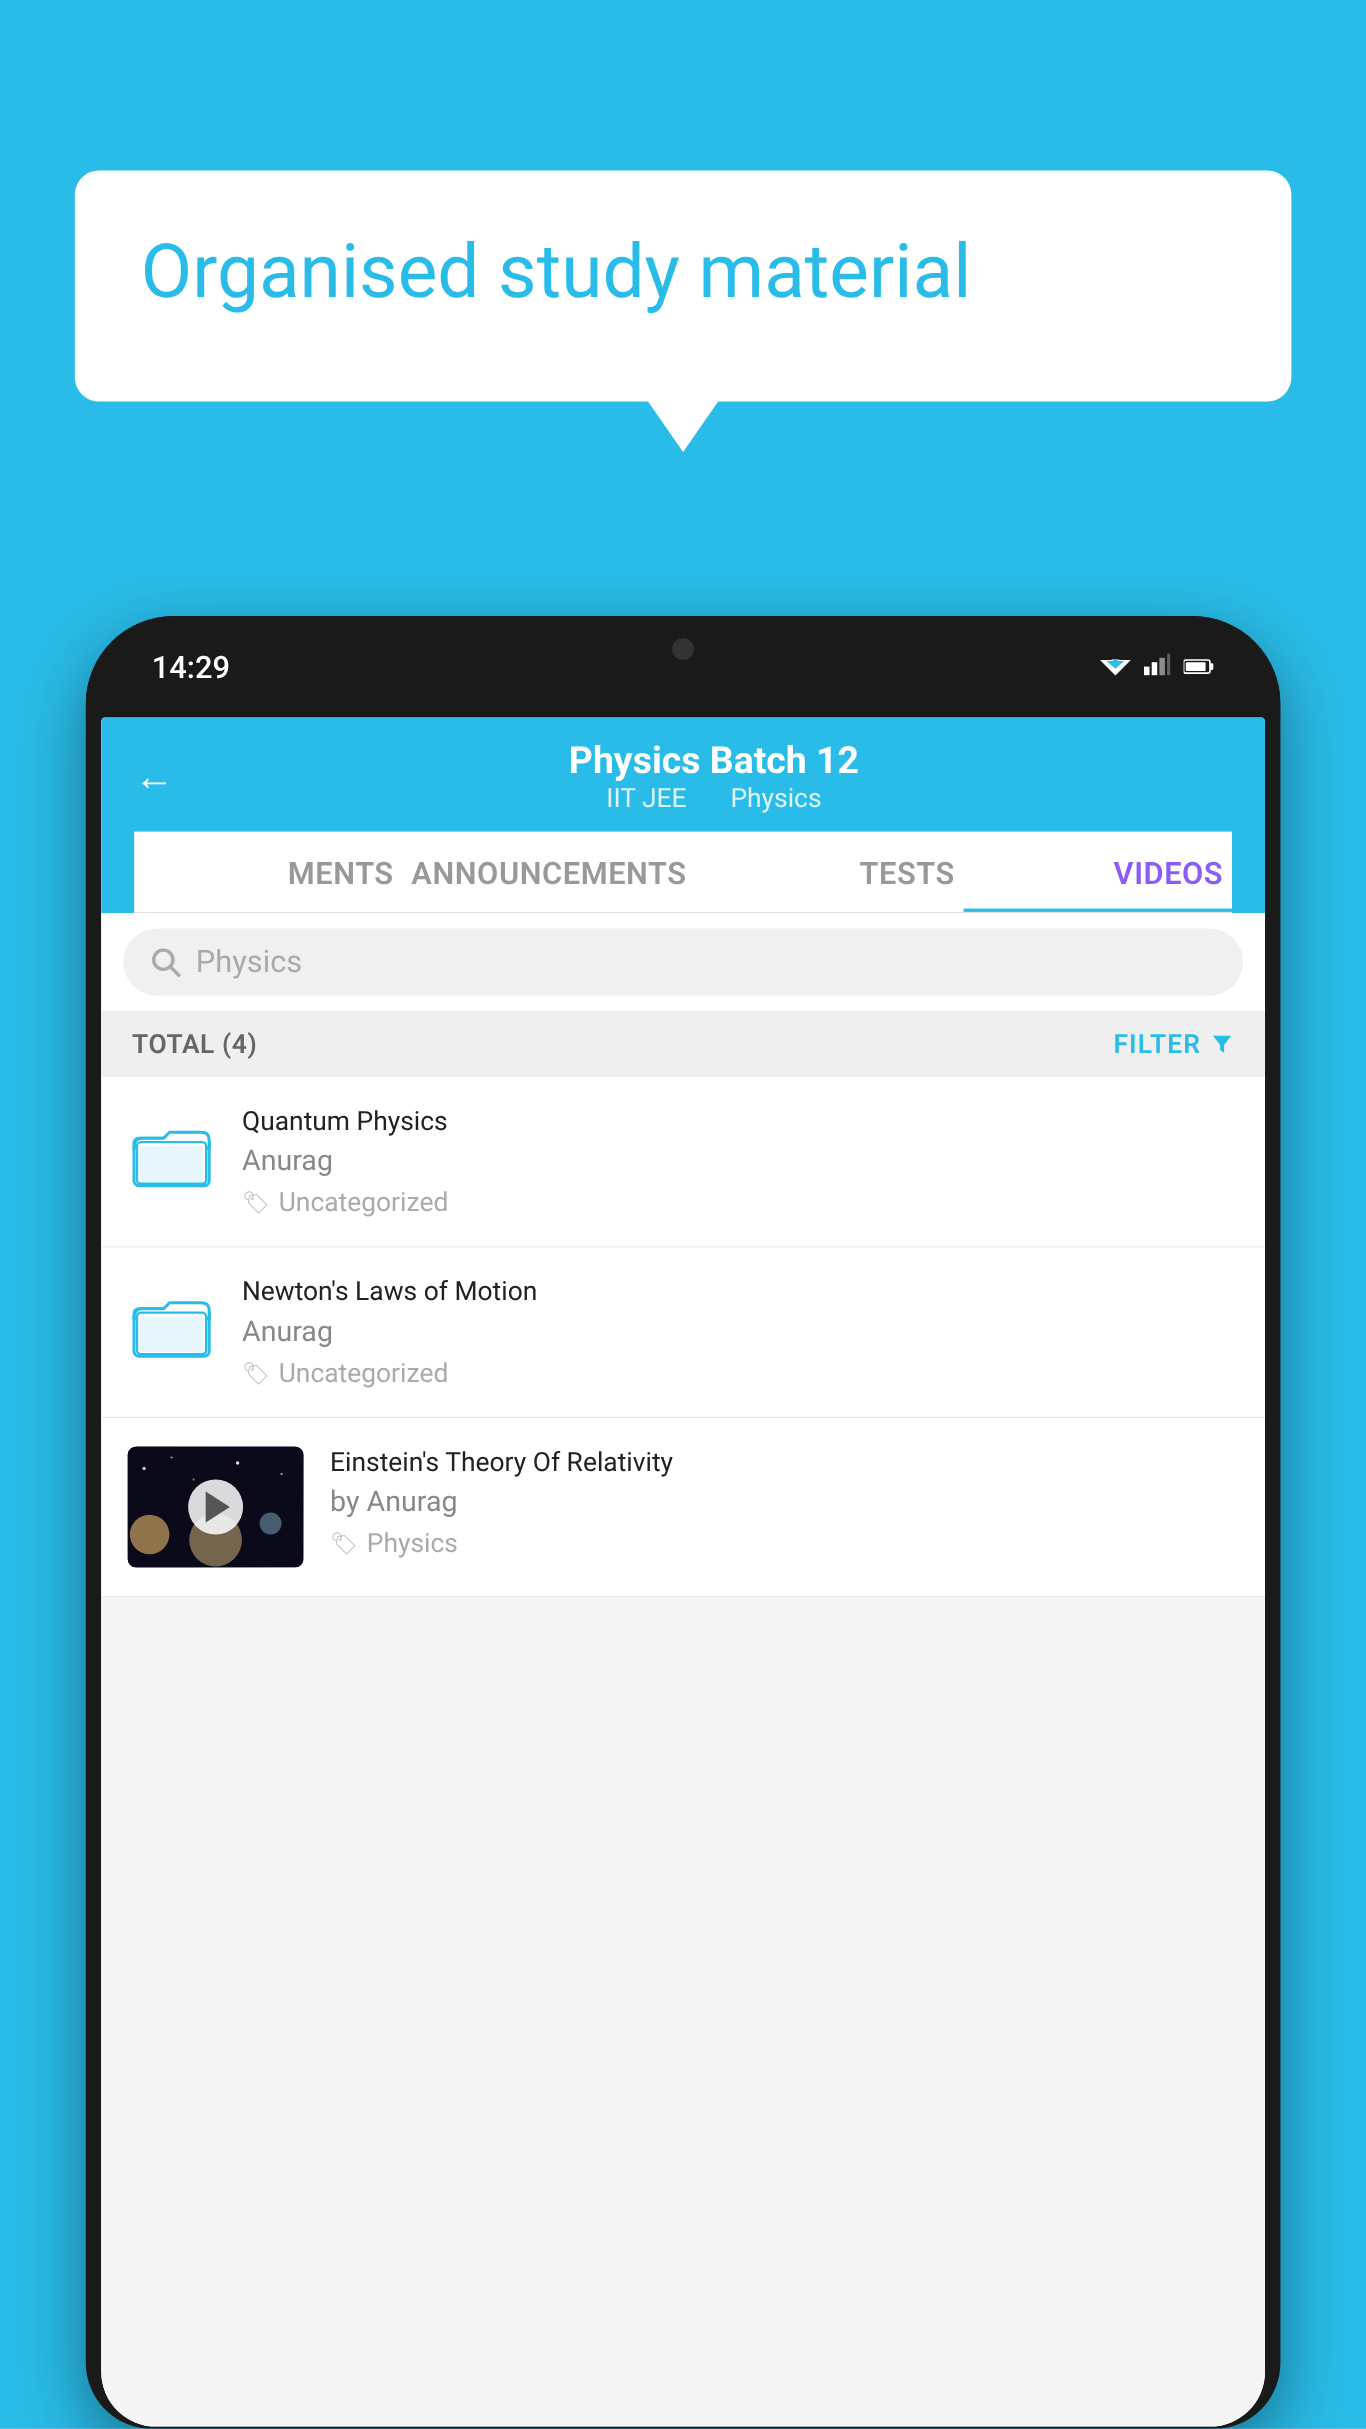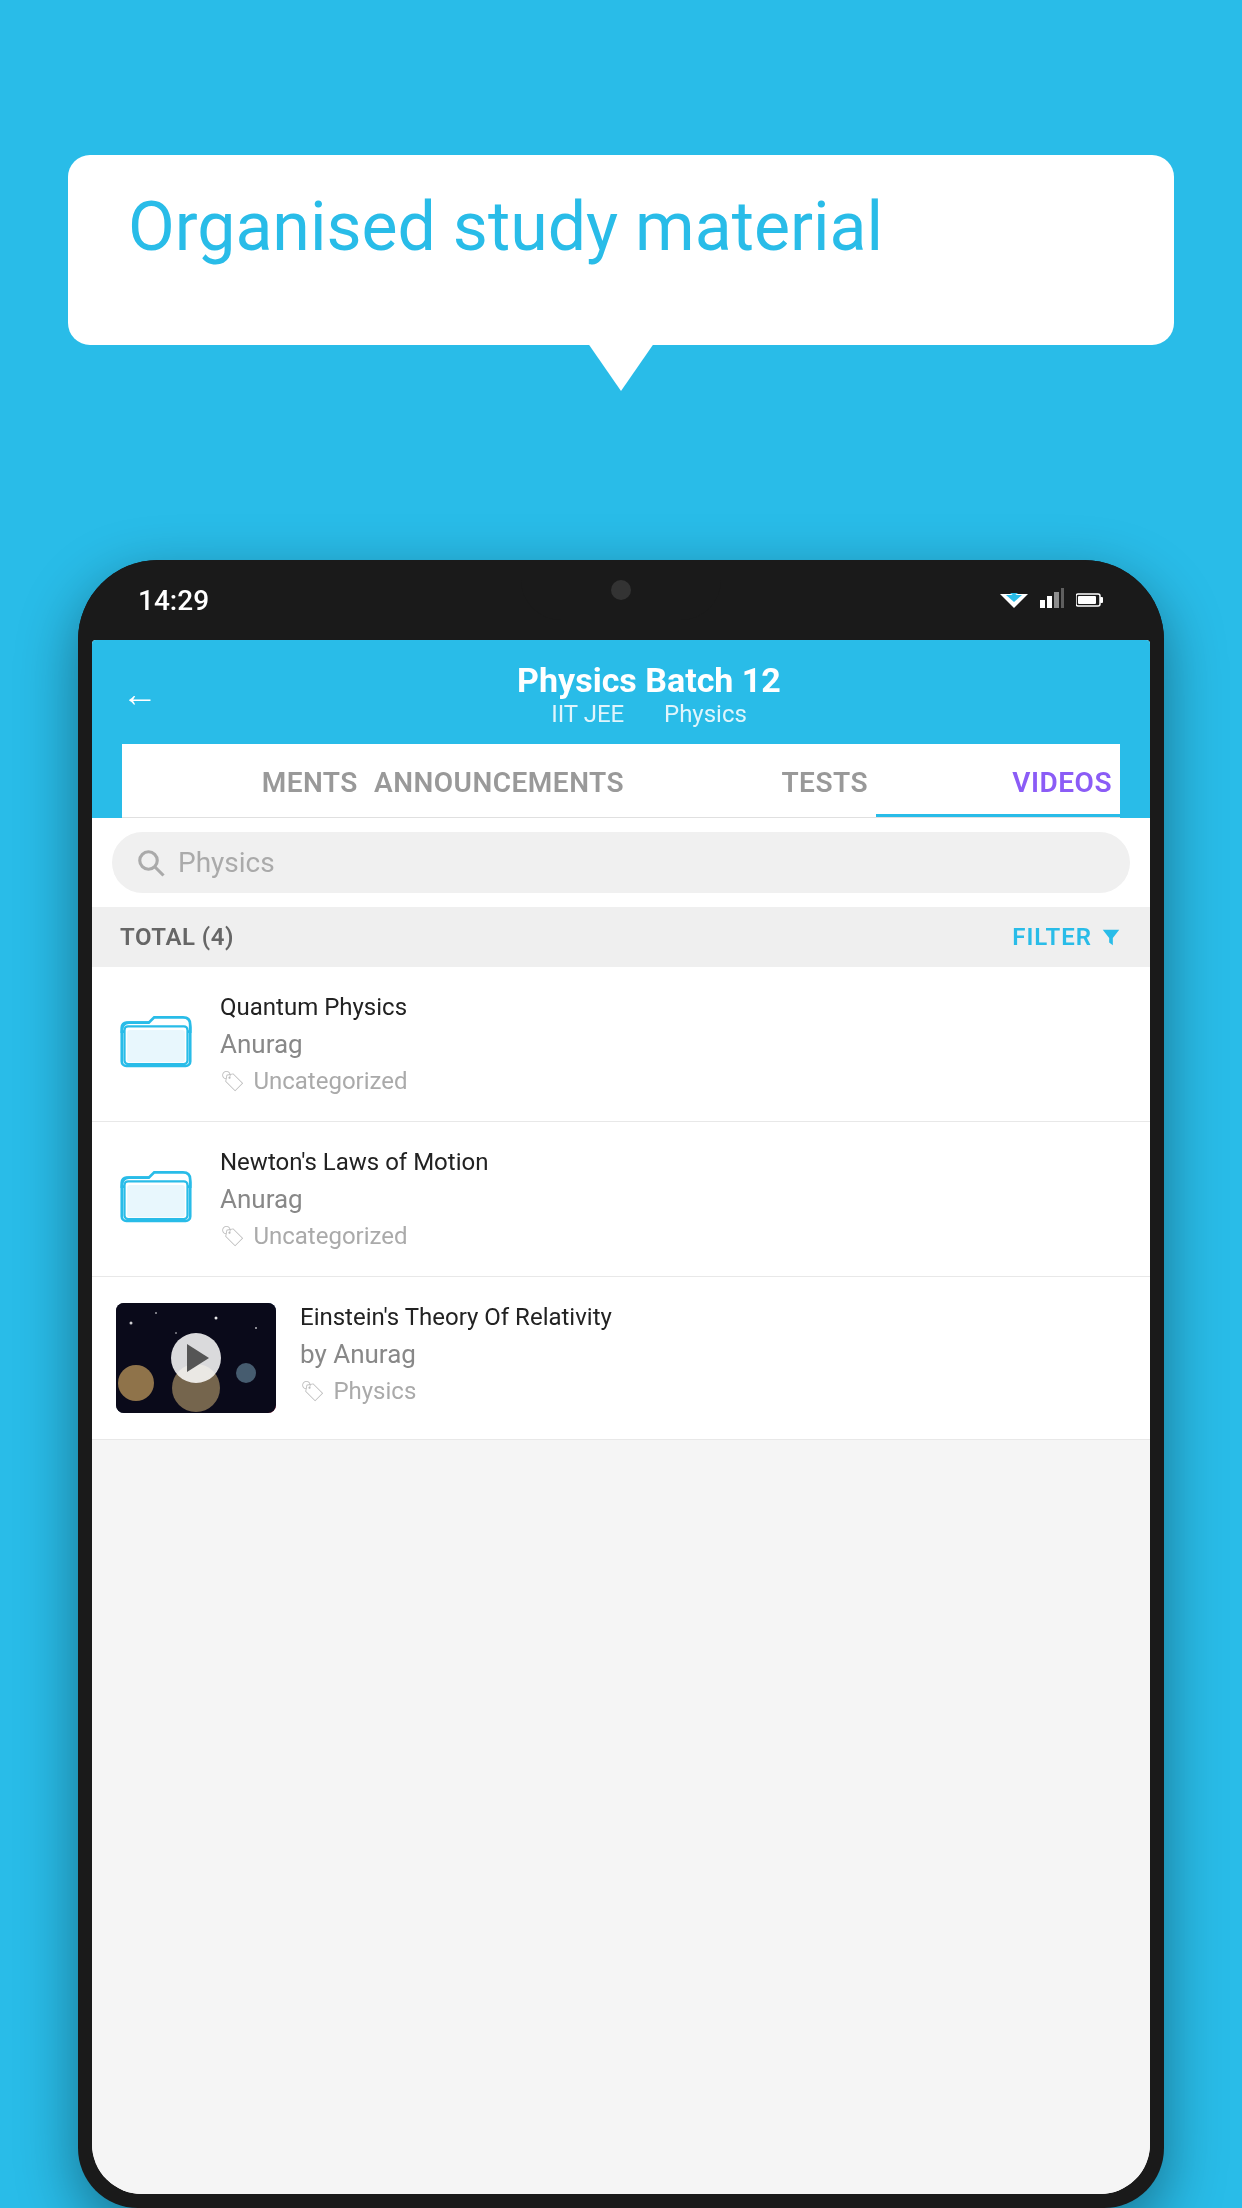--- a/index.html
+++ b/index.html
@@ -15,21 +15,21 @@
     
     .speech-bubble-container {
       position: absolute;
       top: 155px;
       left: 68px;
       right: 68px;
     }
     .speech-bubble {
       background: white;
       border-radius: 22px;
-      padding: 32px 60px 52px 60px;
+      padding: 52px 60px 52px 60px;
       position: relative;
     }
     .speech-bubble::after {
       content: '';
       position: absolute;
       bottom: -46px;
       left: 50%;
       transform: translateX(-50%);
       width: 0;
       height: 0;
@@ -60,21 +60,21 @@
       background: #1a1a1a;
       border-radius: 80px 80px 60px 60px;
       padding: 0;
       overflow: hidden;
       box-shadow: 0 20px 60px rgba(0,0,0,0.4);
     }
 
     
     .phone-top-bar {
       background: #1a1a1a;
-      height: 80px;
+      height: 92px;
       display: flex;
       align-items: center;
       justify-content: space-between;
       padding: 0 60px;
       position: relative;
     }
     .status-time {
       color: white;
       font-size: 28px;
       font-weight: 500;

